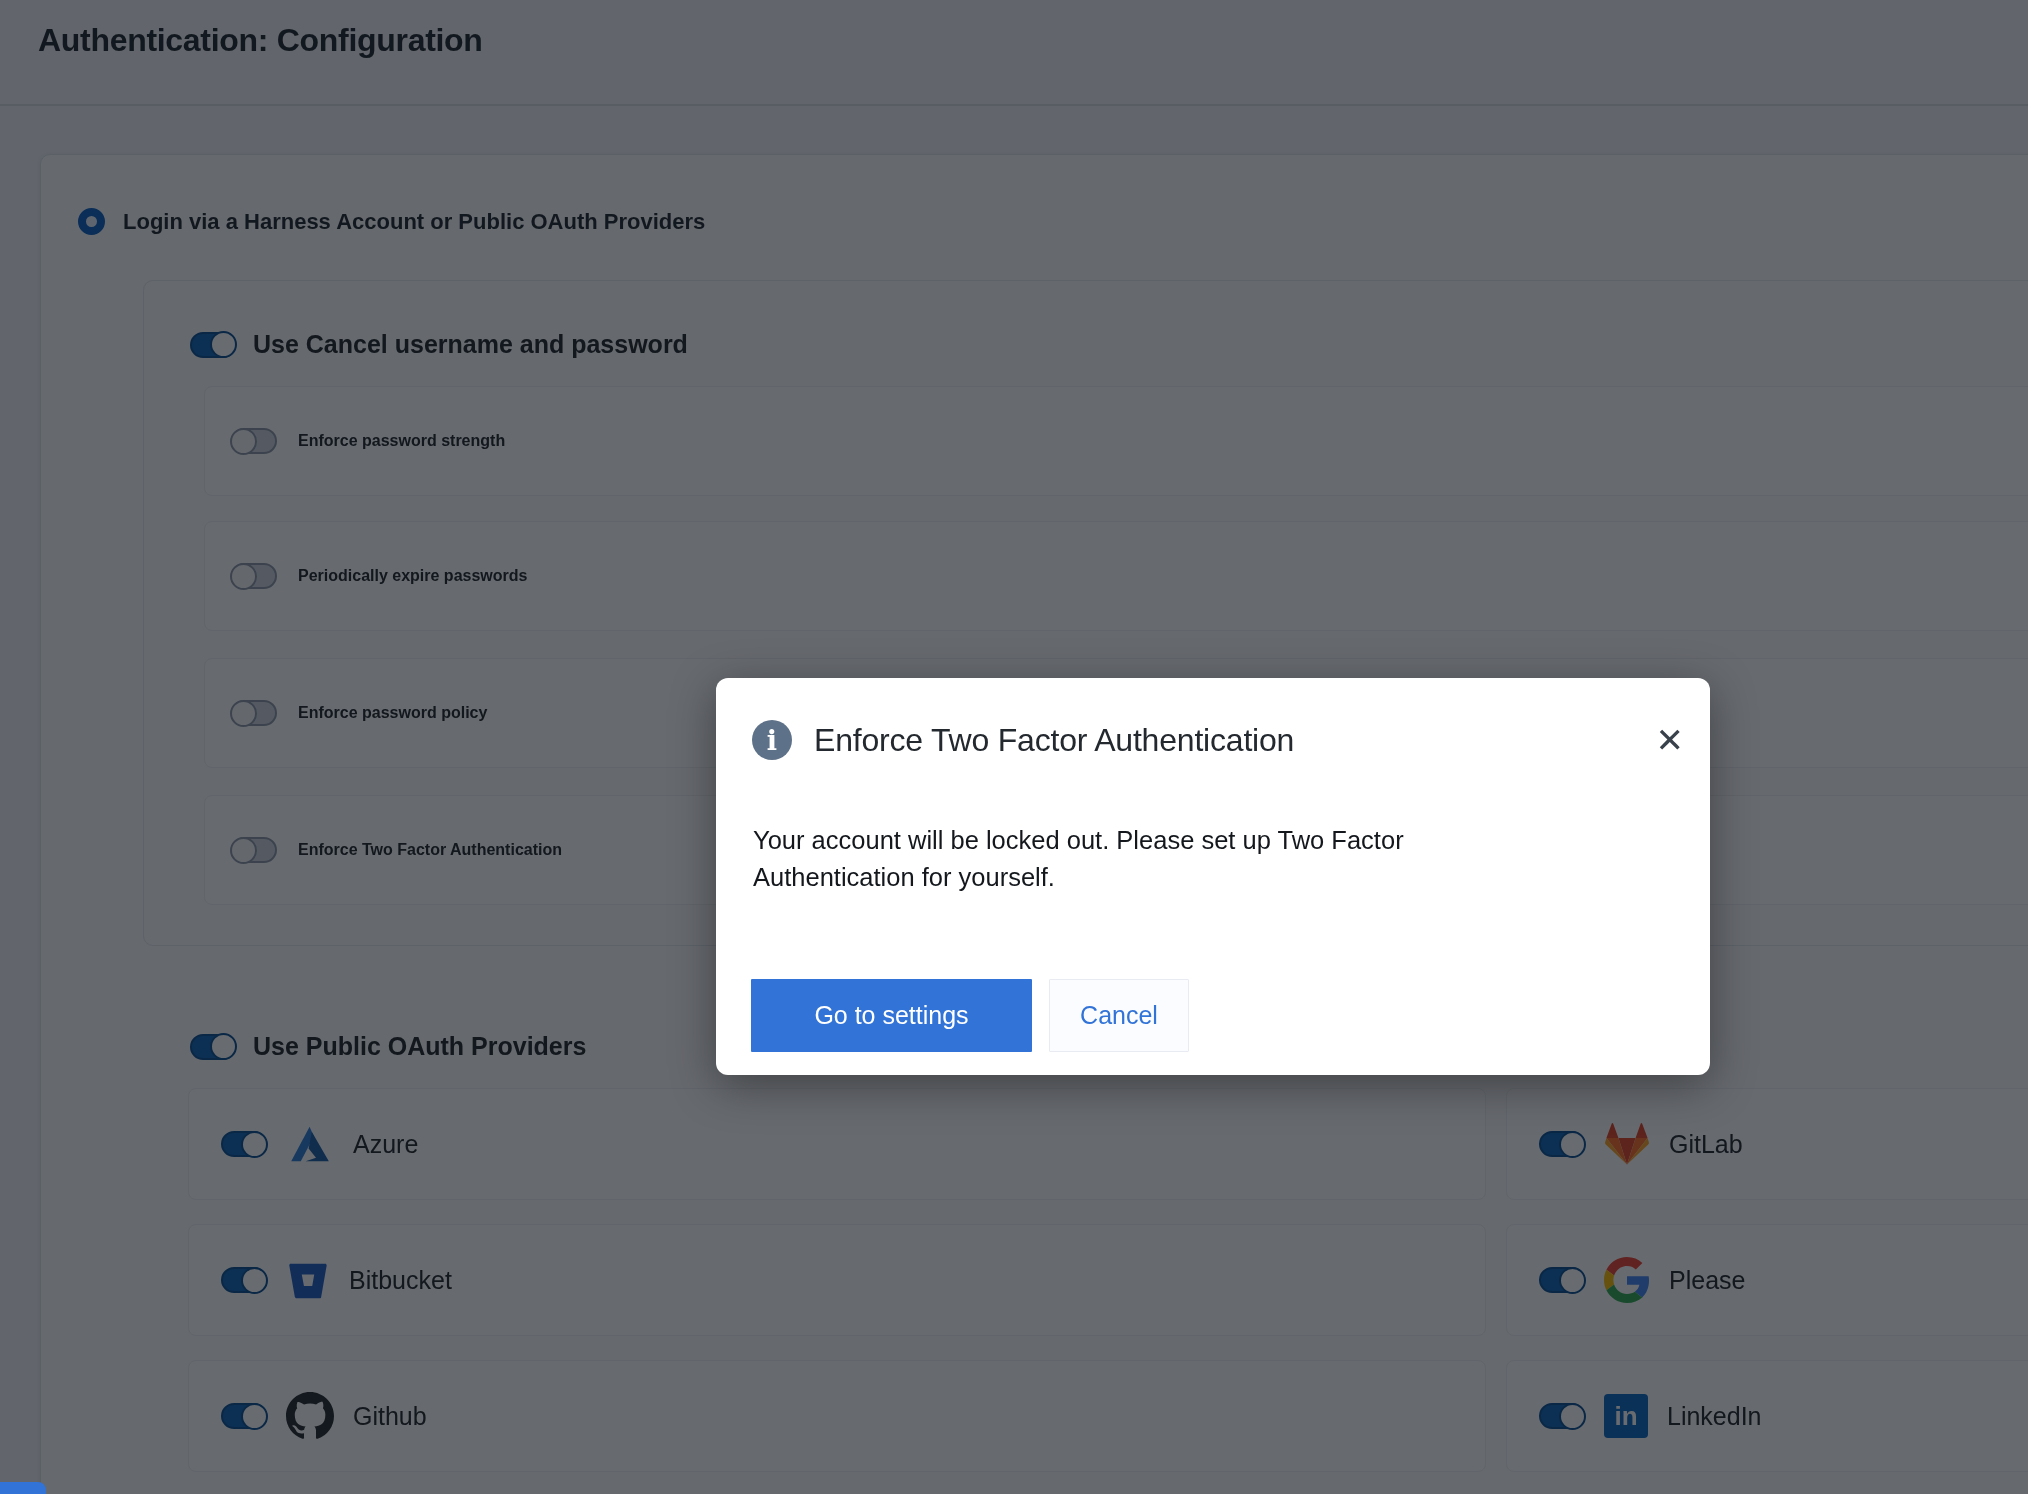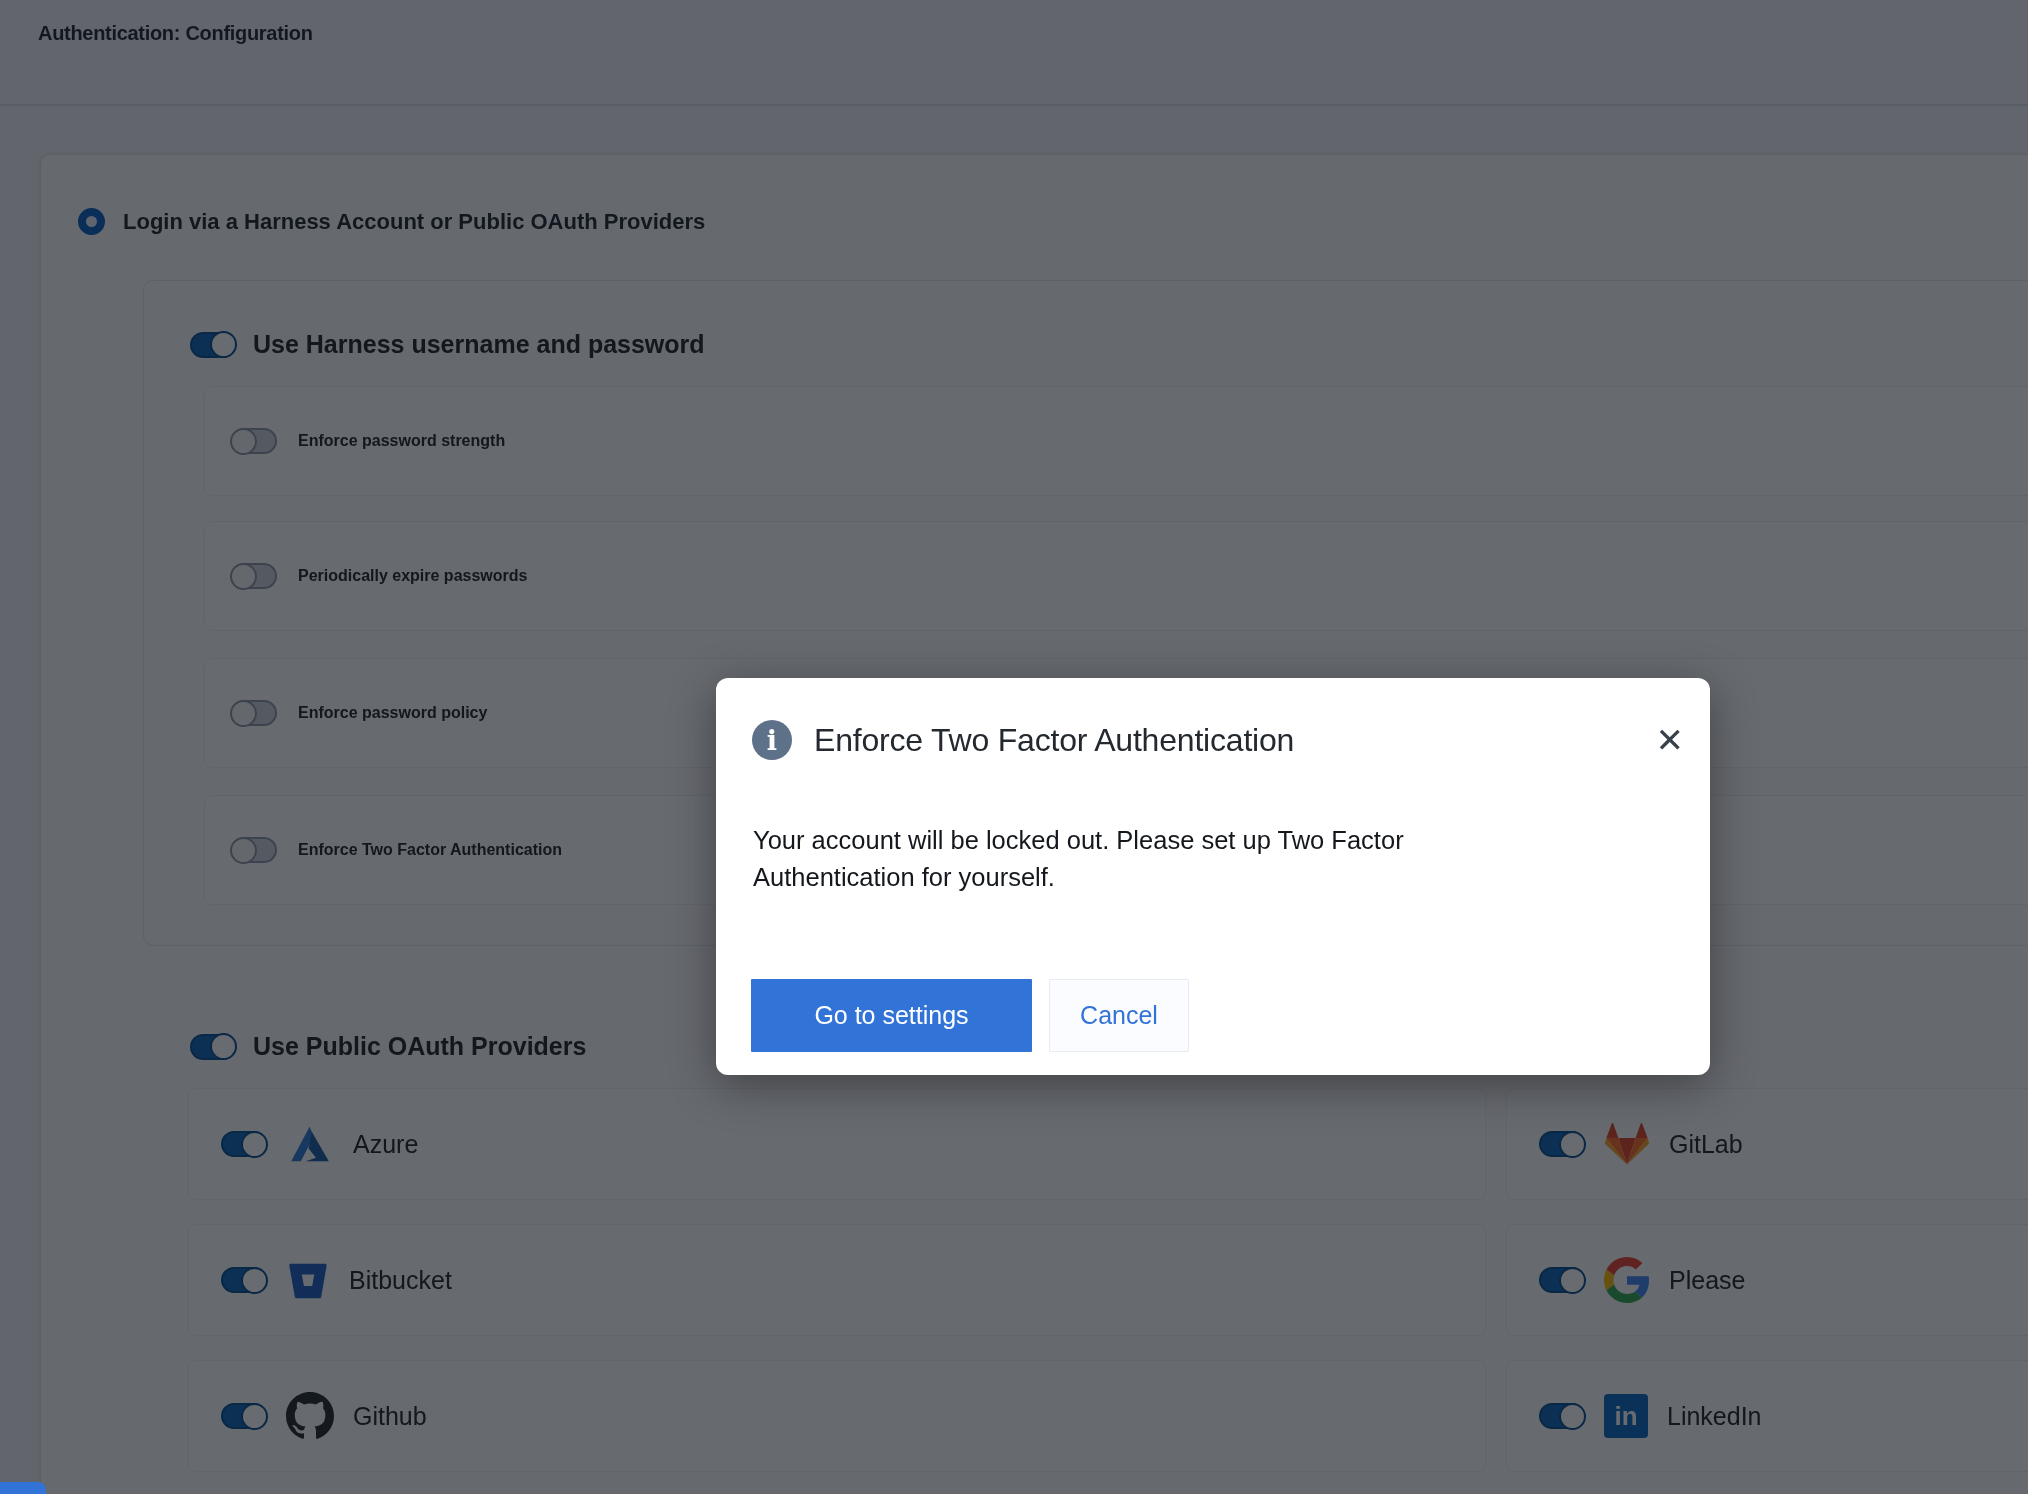--- a/index.html
+++ b/index.html
@@ -2,21 +2,21 @@
 <html><head>
 <meta charset="utf-8">
 <style>
   * { box-sizing: border-box; margin: 0; padding: 0; }
   html,body { width: 2028px; height: 1494px; overflow: hidden; }
   body { font-family: "Liberation Sans", "DejaVu Sans", sans-serif; background:#eef0f5; }
 
   .stage { position: relative; width: 2028px; height: 1494px; overflow: hidden; background:#eef0f5; }
 
   
-  .page-title { position:absolute; left:38px; top:22px; font-size:20px; font-weight:700;
+  .page-title { position:absolute; left:38px; top:22px; font-size:32px; font-weight:700;
                 color:#1f262d; letter-spacing:-0.3px; }
   .header-divider { position:absolute; left:0; top:104px; width:2028px; height:2px; background:#d5d9e1; }
 
   
   .outer-card { position:absolute; left:40px; top:154px; width:2060px; height:1420px;
                 background:#f9fafc; border:1px solid #dde1ea; border-radius:10px;
                 box-shadow:0 1px 4px rgba(40,50,70,.07); }
 
   
   .radio-row { position:absolute; left:78px; top:208px; display:flex; align-items:center; gap:18px; }
@@ -89,21 +89,21 @@
     <span class="radio"></span>
     <span class="radio-label">Login via a Harness Account or Public OAuth Providers</span>
   </div>
 
   <div class="inner-panel"></div>
 
   <div class="section-toggle-row" style="left:190px; top:330px;">
     <span class="tgl on">
         <span class="knob"></span>
       </span>
-    <span class="lbl">Use Harness username and password</span>
+    <span class="lbl">Use Cancel username and password</span>
   </div>
 
   <div class="opt-card" style="top:386px;">
     <span class="tgl off">
         <span class="knob"></span>
       </span>
     <span class="lbl">Enforce password strength</span>
   </div>
   <div class="opt-card" style="top:521px;">
     <span class="tgl off">

